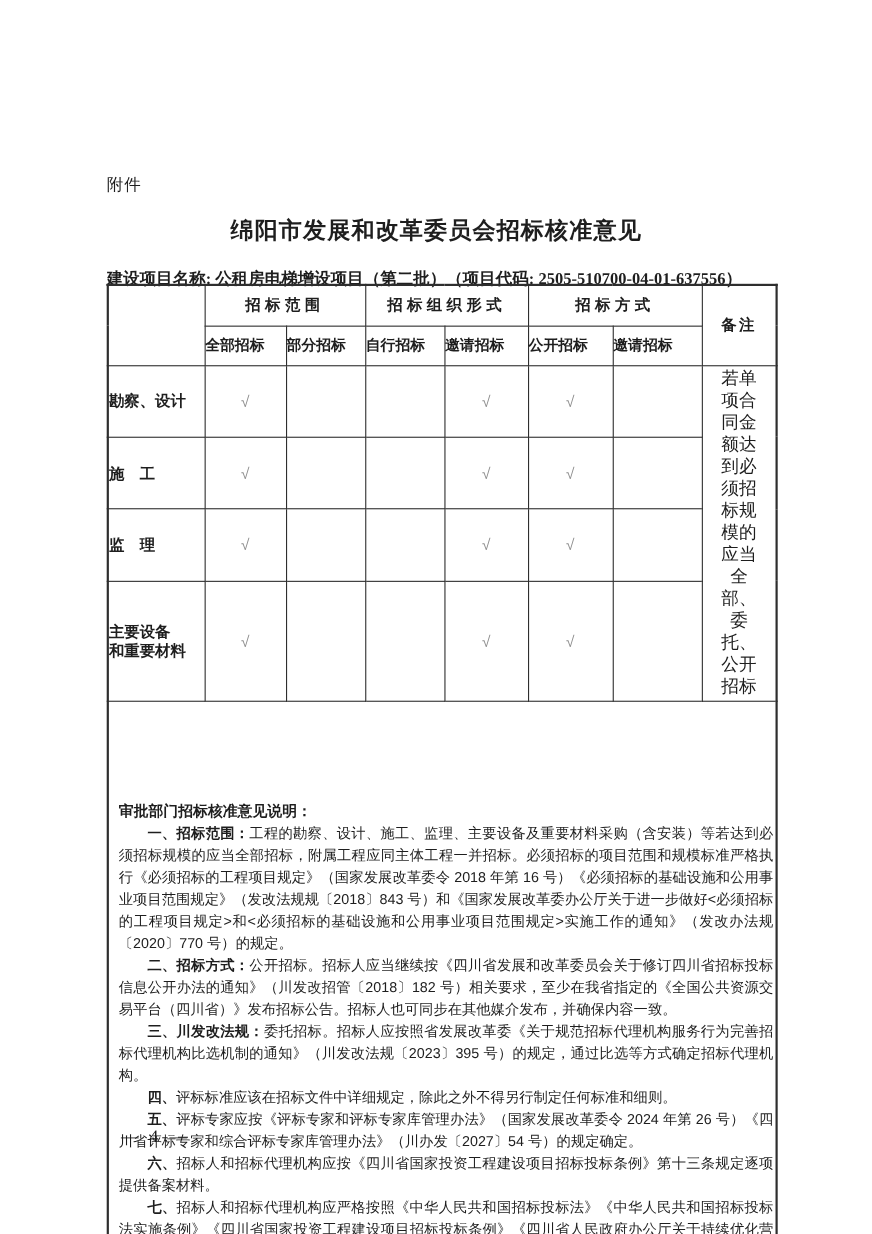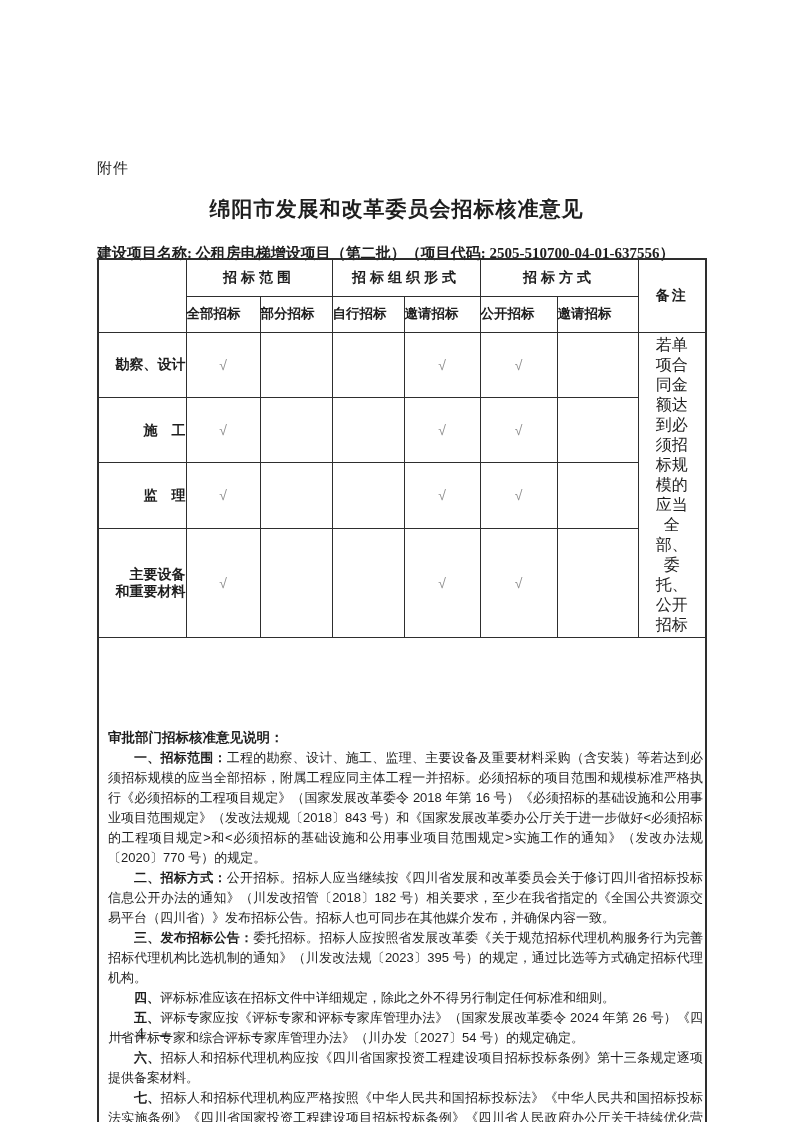--- a/index.html
+++ b/index.html
@@ -41,21 +41,21 @@
     font-weight:bold; font-size:14px; text-align:center;
     letter-spacing:4px; height:37px;
   }
   td.remark-head { letter-spacing:2px; }
   tr.subhead-row td {
     font-weight:bold; font-size:13.5px; height:36px;
   }
   tr.body-row td { height:27px; }
   tr.body-row.two-line td { height:45px; }
   td.rowlabel {
-    font-weight:bold; font-size:14px; text-align:right;
+    font-weight:bold; font-size:14px; text-align:left;
     white-space:pre-line; line-height:17px;
   }
   td.check-cell {
     text-align:center;
     color:#8f8f8f; font-size:14px;
   }
   td.remark-cell {
     font-size:16px; text-align:center;
     line-height:20px; padding:2px 11px;
   }
@@ -159,21 +159,21 @@
           <td class="check-cell">√</td>
           <td class="check-cell">√</td>
           <td class="check-cell"></td>
         </tr>
         <tr id="opinion-row">
         <td class="opinion-cell" colspan="8">
           <div class="opinion-heading">审批部门招标核准意见说明：</div>
           <div id="paragraphs">
               <div class="para"><span class="lead">一、招标范围：</span><span>工程的勘察、设计、施工、监理、主要设备及重要材料采购（含安装）等若达到必须招标规模的应当全部招标，附属工程应同主体工程一并招标。必须招标的项目范围和规模标准严格执行《必须招标的工程项目规定》（国家发展改革委令 2018 年第 16 号）《必须招标的基础设施和公用事业项目范围规定》（发改法规规〔2018〕843 号）和《国家发展改革委办公厅关于进一步做好&lt;必须招标的工程项目规定&gt;和&lt;必须招标的基础设施和公用事业项目范围规定&gt;实施工作的通知》（发改办法规〔2020〕770 号）的规定。</span></div>
               <div class="para"><span class="lead">二、招标方式：</span><span>公开招标。招标人应当继续按《四川省发展和改革委员会关于修订四川省招标投标信息公开办法的通知》（川发改招管〔2018〕182 号）相关要求，至少在我省指定的《全国公共资源交易平台（四川省）》发布招标公告。招标人也可同步在其他媒介发布，并确保内容一致。</span></div>
-              <div class="para"><span class="lead">三、发布招标公告：</span><span>委托招标。招标人应按照省发展改革委《关于规范招标代理机构服务行为完善招标代理机构比选机制的通知》（川发改法规〔2023〕395 号）的规定，通过比选等方式确定招标代理机构。</span></div>
+              <div class="para"><span class="lead">三、川发改法规：</span><span>委托招标。招标人应按照省发展改革委《关于规范招标代理机构服务行为完善招标代理机构比选机制的通知》（川发改法规〔2023〕395 号）的规定，通过比选等方式确定招标代理机构。</span></div>
               <div class="para"><span class="lead">四、</span><span>评标标准应该在招标文件中详细规定，除此之外不得另行制定任何标准和细则。</span></div>
               <div class="para"><span class="lead">五、</span><span>评标专家应按《评标专家和评标专家库管理办法》（国家发展改革委令 2024 年第 26 号）《四川省评标专家和综合评标专家库管理办法》（川办发〔2027〕54 号）的规定确定。</span></div>
               <div class="para"><span class="lead">六、</span><span>招标人和招标代理机构应按《四川省国家投资工程建设项目招标投标条例》第十三条规定逐项提供备案材料。</span></div>
               <div class="para"><span class="lead">七、</span><span>招标人和招标代理机构应严格按照《中华人民共和国招标投标法》《中华人民共和国招标投标法实施条例》《四川省国家投资工程建设项目招标投标条例》《四川省人民政府办公厅关于持续优化营商环境规范招标投标主体行为的实施意见》（川办规〔2022〕8 号）《关于印发四川省国家投资工程建设项目招标人使用标准文件进一步要求的通知》（川发改政策〔2008〕666 号）《关于变更招标代理机构比选公告发布媒体的通知》（川发改法规〔2020〕400 号）《关于规范招标代理服务行为完善招标代理机构比选机制的通知》（川发改法规〔2023〕395 号）等法律、法规、规章和现行有效政策文件规定以及本核准意见要求开展招投标活动。招标人应通知有关行政监督部门对开标、评标、定标进行监督。</span></div>
             </div>
           <div class="signature">
             <div>绵阳市发展和改革委员会</div>
             <div>2025 年 7 月 18 日</div>
           </div>
         </td>

